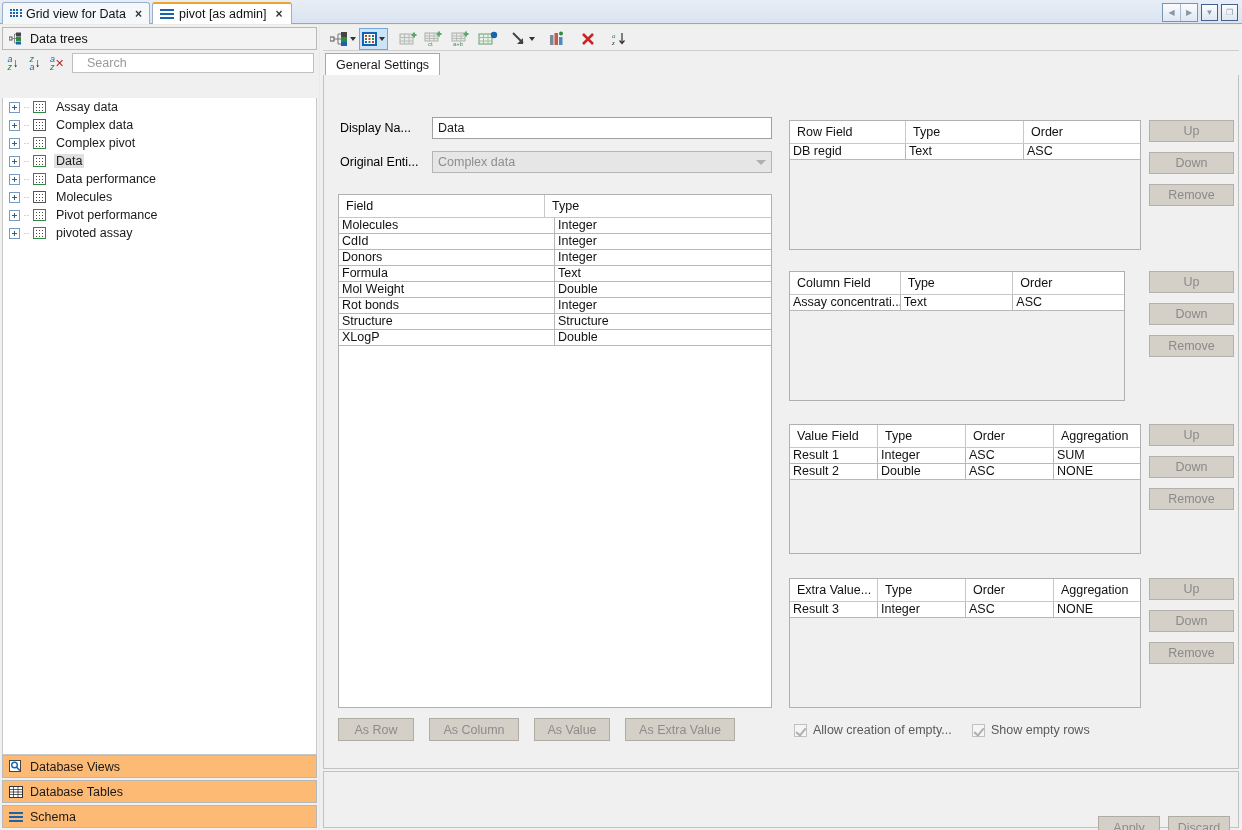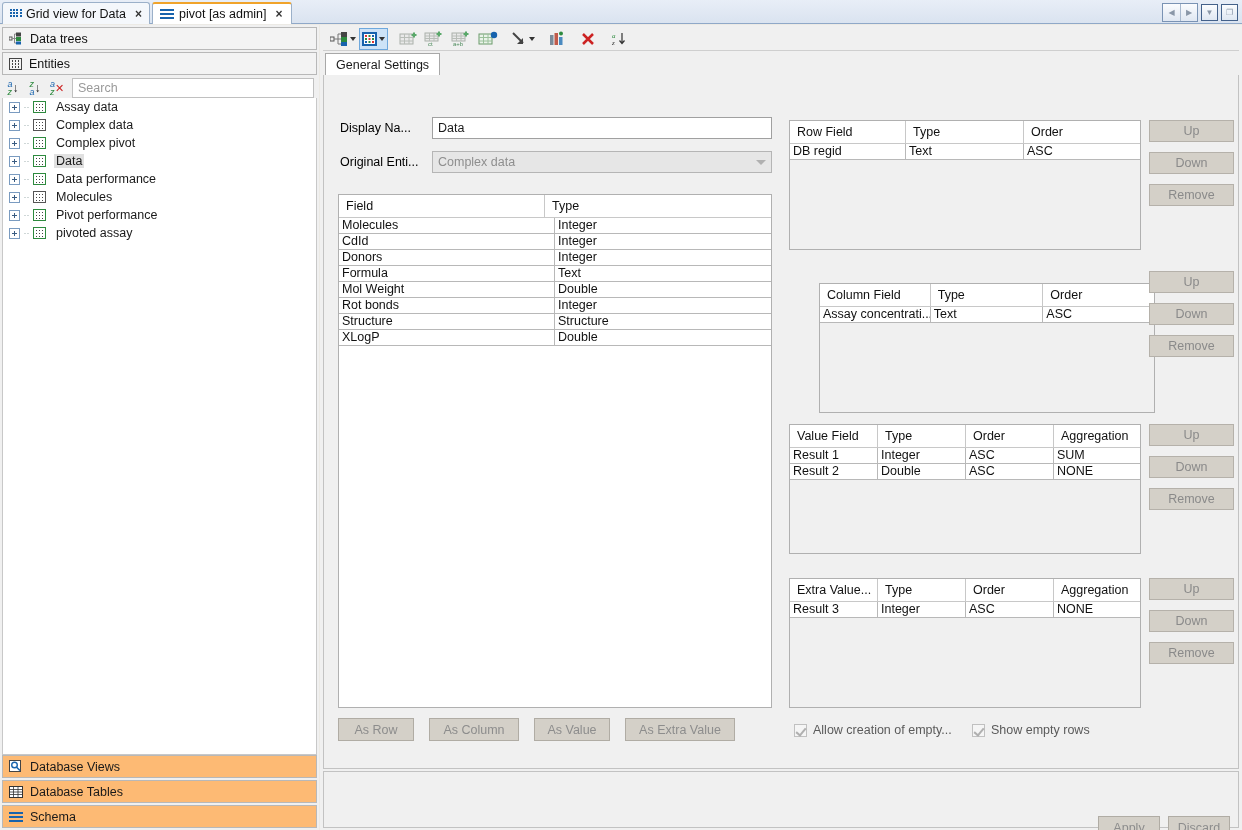--- a/index.html
+++ b/index.html
@@ -83,21 +83,21 @@
     background: #f0f0f0;
   }
   .sortbtn {
     width: 22px; height: 20px; display:flex; align-items:center; justify-content:center;
     font-size: 9px; position: relative;
   }
   .sortbtn .az { font-style: italic; font-size: 9px; line-height: 8px; }
   .searchbox {
     flex: 1; height: 20px; margin-left: 4px; margin-right: 3px;
     background: #fff; border: 1px solid #c0c0c0;
-    display: flex; align-items: center; padding: 0 5px;
+    display: flex; align-items: center; padding: 0 14px;
     color: #9a9a9a; font-size: 12.5px;
   }
 
   .treearea {
     position: absolute; left: 2px; top: 73px; width: 315px; bottom: 75px;
     background: #ffffff; border: 1px solid #c8c8c8; border-top: none;
     overflow: hidden;
   }
   .treerow {
     height: 18px; display: flex; align-items: center; padding-left: 6px; gap: 3px;
@@ -278,34 +278,20 @@
     <div class="panelhdr">
       <span class="icon-datatrees" id="dt1"><svg width="14" height="13" viewBox="0 0 14 13">
             <rect x="0" y="5" width="3" height="3" fill="none" stroke="#555"></rect>
             <path d="M3 6.5H5.5 M5.5 2V11 M5.5 2H7 M5.5 6.5H7 M5.5 11H7" stroke="#888" fill="none"></path>
             <rect x="7" y="0.5" width="5" height="4" fill="#444"></rect>
             <rect x="7" y="5" width="5" height="4" fill="#2d8a3e"></rect>
             <rect x="7" y="9.5" width="5" height="3" fill="#1763ad"></rect>
           </svg></span>
       <span>Data trees</span>
     </div>
-    <div class="panelhdr sub">
-      <span class="icon-entities" id="en1">
-          <i style="left: 1.5px; top: 1.5px;"></i>
-          <i style="left: 4.5px; top: 1.5px;"></i>
-          <i style="left: 7.5px; top: 1.5px;"></i>
-          <i style="left: 1.5px; top: 4.5px;"></i>
-          <i style="left: 4.5px; top: 4.5px;"></i>
-          <i style="left: 7.5px; top: 4.5px;"></i>
-          <i style="left: 1.5px; top: 7.5px;"></i>
-          <i style="left: 4.5px; top: 7.5px;"></i>
-          <i style="left: 7.5px; top: 7.5px;"></i>
-        </span>
-      <span>Entities</span>
-    </div>
 
     <div class="searchrow">
       <div class="sortbtn">
         <span class="az" style="color:#1763ad;">a<br><span style="color:#2d8a3e;">z</span></span>
           <span style="font-size:12px;">↓</span>
       </div>
       <div class="sortbtn">
         <span class="az" style="color:#2d8a3e;">z<br><span style="color:#1763ad;">a</span></span>
           <span style="font-size:12px;">↓</span>
       </div>
@@ -654,21 +640,21 @@
             <div style="width: 116px;">ASC</div>
           </div>
           <div class="tfill"></div>
         </div>
       <div class="sidebtns" id="sb1" style="left:825px; top:45px;">
           <div class="btn">Up</div>
           <div class="btn">Down</div>
           <div class="btn">Remove</div>
         </div>
 
-      <div class="tbl fillbg" id="colFieldTable" style="left:465px; top:208px; width:336px; height:130px;margin-left:30px;">
+      <div class="tbl fillbg" id="colFieldTable" style="left:465px; top:196px; width:336px; height:130px;">
           <div class="thead">
             <div style="width: 116px;">Column Field</div>
             <div style="width: 118px;">Type</div>
             <div style="width: 116px;">Order</div>
           </div>
           <div class="trow">
             <div style="width: 116px;">Assay concentrati...</div>
             <div style="width: 118px;">Text</div>
             <div style="width: 116px;">ASC</div>
           </div>

